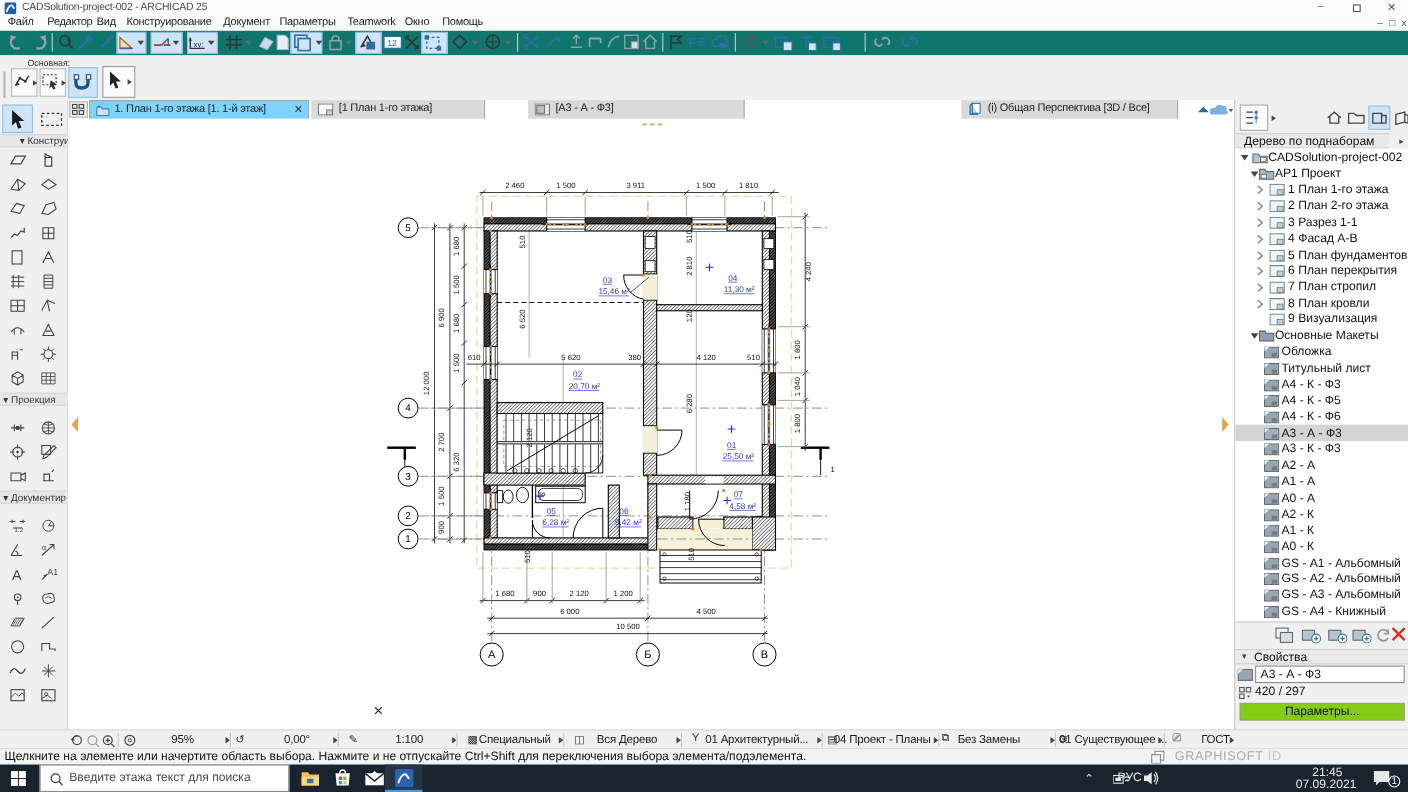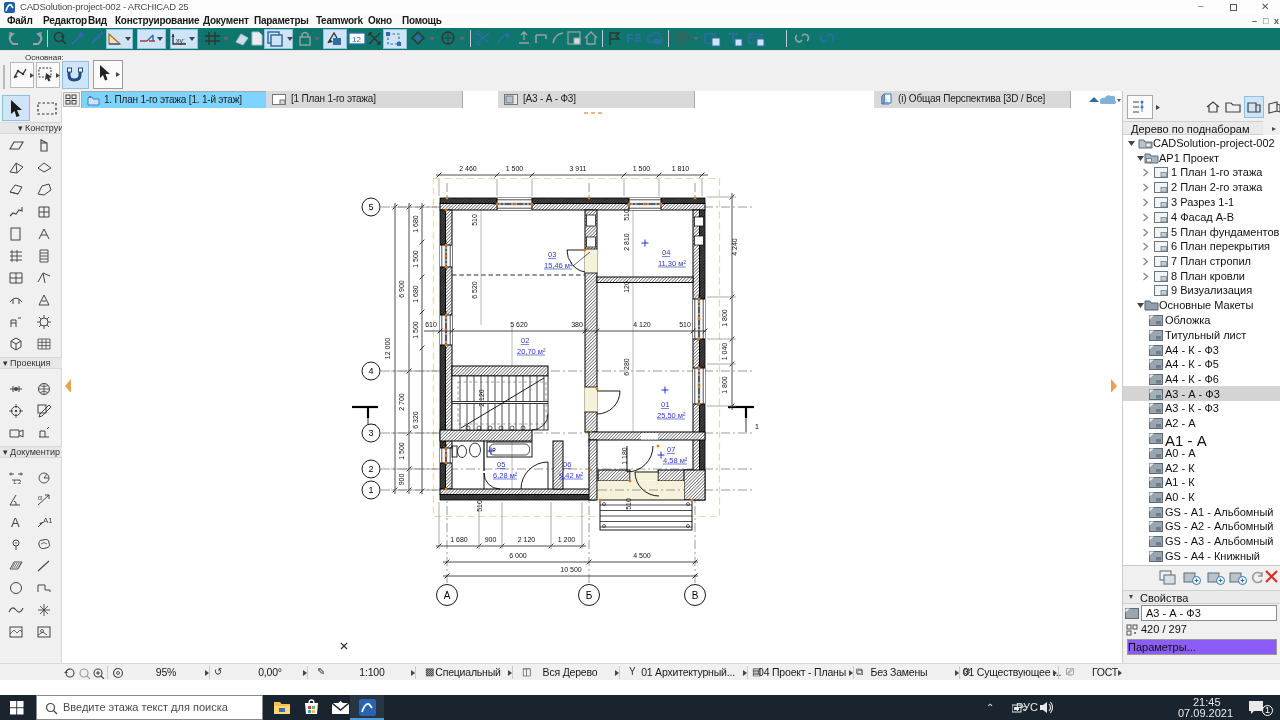--- a/index.html
+++ b/index.html
@@ -1,20 +1,20 @@
 <!DOCTYPE html>
 <html><head><meta charset="utf-8">
 <style>
 *{margin:0;padding:0;box-sizing:border-box;}
 html,body{width:1280px;height:720px;overflow:hidden;font-family:"Liberation Sans",sans-serif;}
 #app{position:relative;width:1280px;height:720px;background:#fff;}
 .abs{position:absolute;}
 #titlebar{left:0;top:0;width:1280px;height:14px;background:#fdfdfd;font-size:9.5px;letter-spacing:-0.2px;color:#4a4a4a;}
 #menubar{left:0;top:14px;width:1280px;height:14px;background:#fbfbfb;font-size:10px;letter-spacing:-0.25px;color:#1a1a1a;}
-#menubar span{position:absolute;top:1px;font-weight:bold;}
+#menubar span{position:absolute;top:1px;}
 #toolbar{left:0;top:28px;width:1280px;height:23px;background:#0f766e;border-bottom:1px solid #e2e2e2;}
 #quickbar{left:0;top:51px;width:1280px;height:40px;background:#f0f0f0;}
 #tabbar{left:62px;top:91px;width:1060px;height:17px;background:#fff;}
 .tab{position:absolute;top:0;height:17px;font-size:10px;letter-spacing:-0.2px;color:#222;background:#d9d9d9;border-right:1px solid #aaa;white-space:nowrap;overflow:hidden;}
 .tabtxt{position:absolute;top:2px;}
 #leftbar{left:0;top:91px;width:62px;height:572px;background:#f0f0f0;border-right:1px solid #d5d5d5;}
 #canvas{left:62px;top:108px;width:1060px;height:555px;background:#fff;}
 #rightpanel{left:1122px;top:91px;width:158px;height:572px;background:#f0f0f0;border-left:1px solid #c9c9c9;}
 #statusbar{left:0;top:663px;width:1280px;height:17px;background:#f0f0f0;border-top:1px solid #d8d8d8;font-size:10.5px;letter-spacing:-0.2px;color:#1a1a1a;}
 #hintbar{left:0;top:680px;width:1280px;height:15px;background:#f2f2f2;border-top:1px solid #dcdcdc;font-size:11px;color:#111;}
@@ -277,28 +277,28 @@
         </svg>
  </div>
  <div class="tab" style="left:19px;width:200px;background:#7dd3fc;border:1px solid #a8a8a8;border-bottom:none">
   <svg class="abs" style="left:5px;top:3px" width="13" height="11">
           <path d="M1 3 L1 10 L12 10 L12 4 L6 4 L5 2 L2 2 Z" fill="#cfe3f5" stroke="#3f7fbf"></path>
           <rect x="2" y="1" width="2" height="2" fill="#3f7fbf"></rect>
         </svg>
   <span class="tabtxt" style="left:22px">1. План 1-го этажа [1. 1-й этаж]</span>
   <span class="abs" style="left:185px;top:2px;color:#333;font-size:10px">✕</span>
  </div>
- <div class="tab" style="left:204px;width:197px;padding-left:40px;">
+ <div class="tab" style="left:221px;width:158px;padding-left:40px;">
   <svg class="abs" style="left:6px;top:3px" width="14" height="11">
           <rect x="0.5" y="0.5" width="13" height="10" fill="#fff" stroke="#777"></rect>
           <rect x="8" y="6" width="5" height="4.5" fill="#cfd8de" stroke="#777"></rect>
         </svg>
   <span class="tabtxt" style="left:25px">[1 План 1-го этажа]</span>
  </div>
- <div class="tab" style="left:436px;width:197px;">
+ <div class="tab" style="left:418px;width:197px;">
   <svg class="abs" style="left:6px;top:3px" width="14" height="11">
           <rect x="0.5" y="0.5" width="13" height="10" fill="#e8e8e8" stroke="#777"></rect>
           <rect x="2" y="2" width="7" height="7" fill="#b9c2c9" stroke="#777"></rect>
         </svg>
   <span class="tabtxt" style="left:25px">[А3 - А - Ф3]</span>
  </div>
  <div class="tab" style="left:615px;width:197px;margin-top:40px;">
   <svg class="abs" style="left:6px;top:3px" width="14" height="11">
           <path d="M1 4 L4 1 L13 1 L13 10 L1 10 Z" fill="#dce9f4" stroke="#4d84b8"></path>
         </svg>
@@ -1033,21 +1033,21 @@
         <rect x="0.5" y="0.5" width="13" height="10" fill="#9aa6af" stroke="#5e6a74"></rect>
         <path d="M0.5 0.5 L5 0.5 L0.5 4.5 Z" fill="#e9edf0"></path>
         <rect x="7" y="6" width="5" height="3.5" fill="#6f7d88"></rect>
       </svg>
 <span class="abs" style="left:42px;top:326px;font-size:11px;color:#111;white-space:nowrap">А2 - А</span>
 <svg class="abs" style="left:26px;top:342px" width="14" height="11">
         <rect x="0.5" y="0.5" width="13" height="10" fill="#9aa6af" stroke="#5e6a74"></rect>
         <path d="M0.5 0.5 L5 0.5 L0.5 4.5 Z" fill="#e9edf0"></path>
         <rect x="7" y="6" width="5" height="3.5" fill="#6f7d88"></rect>
       </svg>
-<span class="abs" style="left:42px;top:341px;font-size:15px;color:#111;white-space:nowrap">А1 - А</span>
+<span class="abs" style="left:42px;top:341px;font-size:11px;color:#111;white-space:nowrap">А1 - А</span>
 <svg class="abs" style="left:26px;top:357px" width="14" height="11">
         <rect x="0.5" y="0.5" width="13" height="10" fill="#9aa6af" stroke="#5e6a74"></rect>
         <path d="M0.5 0.5 L5 0.5 L0.5 4.5 Z" fill="#e9edf0"></path>
         <rect x="7" y="6" width="5" height="3.5" fill="#6f7d88"></rect>
       </svg>
 <span class="abs" style="left:42px;top:356px;font-size:11px;color:#111;white-space:nowrap">А0 - А</span>
 <svg class="abs" style="left:26px;top:372px" width="14" height="11">
         <rect x="0.5" y="0.5" width="13" height="10" fill="#9aa6af" stroke="#5e6a74"></rect>
         <path d="M0.5 0.5 L5 0.5 L0.5 4.5 Z" fill="#e9edf0"></path>
         <rect x="7" y="6" width="5" height="3.5" fill="#6f7d88"></rect>
@@ -1127,21 +1127,21 @@
 <div class="abs" style="left:18px;top:514px;width:136px;height:16px;background:#fff;border:1px solid #8a8a8a">
         <span class="abs" style="left:4px;top:1px;font-size:11px;color:#111">А3 - А - Ф3</span>
       </div>
 <svg class="abs" style="left:3px;top:533px" width="12" height="12">
         <rect x="1" y="1" width="4" height="4" fill="none" stroke="#555"></rect>
         <rect x="7" y="1" width="4" height="4" fill="none" stroke="#555"></rect>
         <rect x="1" y="7" width="4" height="4" fill="none" stroke="#555"></rect>
         <circle cx="9" cy="9" r="1" fill="#555"></circle>
       </svg>
 <span class="abs" style="left:18px;top:532px;font-size:11px;color:#111">420 / 297</span>
-<div class="abs" style="left:4px;top:548px;width:150px;height:16px;background:#8b5cf6;border:1px solid #9a9a9a;text-align:left;font-size:11px;color:#111;line-height:15px">Параметры...</div>
+<div class="abs" style="left:4px;top:548px;width:150px;height:16px;background:#84cc16;border:1px solid #9a9a9a;text-align:center;font-size:11px;color:#111;line-height:15px">Параметры...</div>
     </div>
 
 <div id="statusbar" class="abs">
       <svg class="abs" style="left:64px;top:3px" width="13" height="12">
         <circle cx="6" cy="6" r="4" fill="none" stroke="#444" stroke-width="1.1"></circle>
         <path d="M2 6 A 4 4 0 0 1 6 2" stroke="#444" fill="none"></path>
         <path d="M0 6 l2 -2 2 2" fill="#444"></path>
       </svg>
 <svg class="abs" style="left:78px;top:3px" width="13" height="12">
         <circle cx="6" cy="6" r="4" fill="none" stroke="#999" stroke-width="1.1"></circle>
@@ -1209,20 +1209,28 @@
 <div class="sep" style="left:307px;top:2px;height:13px"></div>
 <div class="sep" style="left:415px;top:2px;height:13px"></div>
 <div class="sep" style="left:512px;top:2px;height:13px"></div>
 <div class="sep" style="left:619px;top:2px;height:13px"></div>
 <div class="sep" style="left:747px;top:2px;height:13px"></div>
 <div class="sep" style="left:853px;top:2px;height:13px"></div>
 <div class="sep" style="left:959px;top:2px;height:13px"></div>
 <div class="sep" style="left:1058px;top:2px;height:13px"></div>
     </div>
 
+<div id="hintbar" class="abs">
+ <span class="abs" style="left:4px;top:1px">Щелкните на элементе или начертите область выбора. Нажмите и не отпускайте Ctrl+Shift для переключения выбора элемента/подэлемента.</span>
+ <svg class="abs" style="left:1046px;top:1px" width="13" height="12">
+        <rect x="4" y="1" width="8" height="8" fill="#fff" stroke="#888"></rect>
+        <rect x="1" y="4" width="8" height="8" fill="#f2f2f2" stroke="#888"></rect>
+      </svg>
+ <span class="abs" style="left:1068px;top:1px;color:#ababab;font-size:11.5px;letter-spacing:0.6px">GRAPHISOFT&nbsp;<span style="color:#c6c6c6">ID</span></span>
+</div>
 
 <div id="taskbar" class="abs">
  <svg class="abs" style="left:10px;top:6px" width="14" height="14">
         <g fill="#fff">
           <rect x="0" y="0" width="6.3" height="6.3"></rect>
           <rect x="7.2" y="0" width="6.3" height="6.3"></rect>
           <rect x="0" y="7.2" width="6.3" height="6.3"></rect>
           <rect x="7.2" y="7.2" width="6.3" height="6.3"></rect>
         </g>
       </svg>

